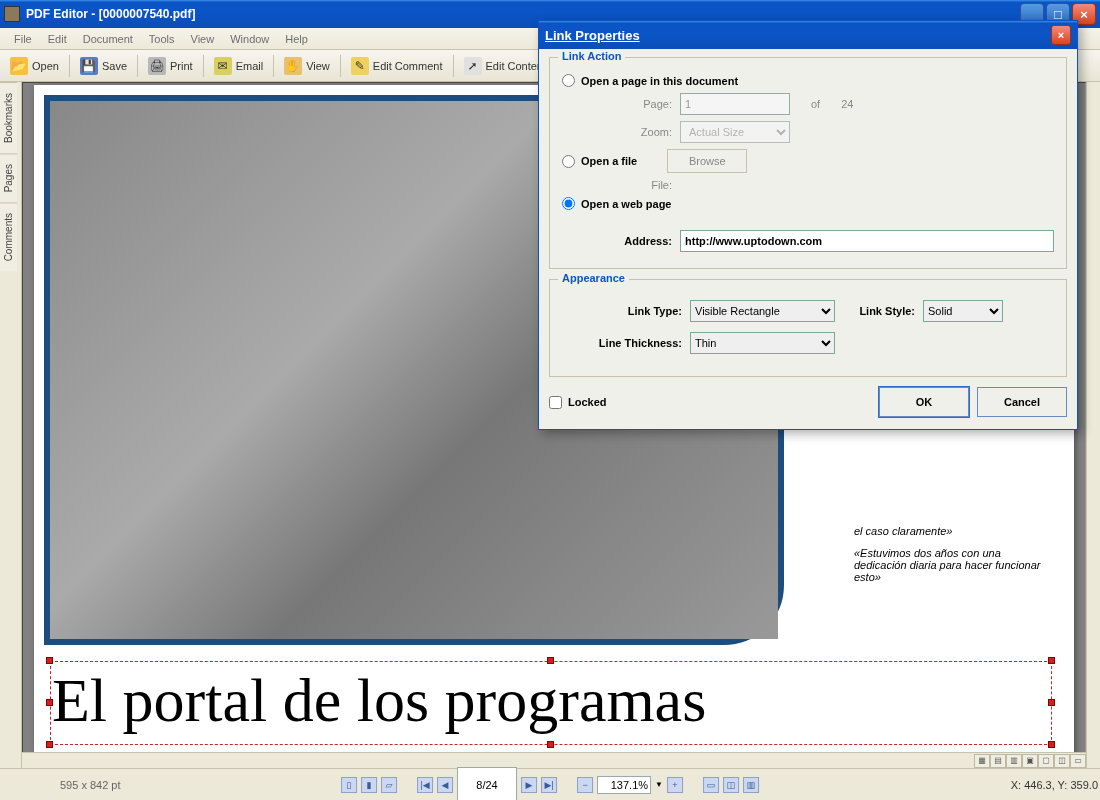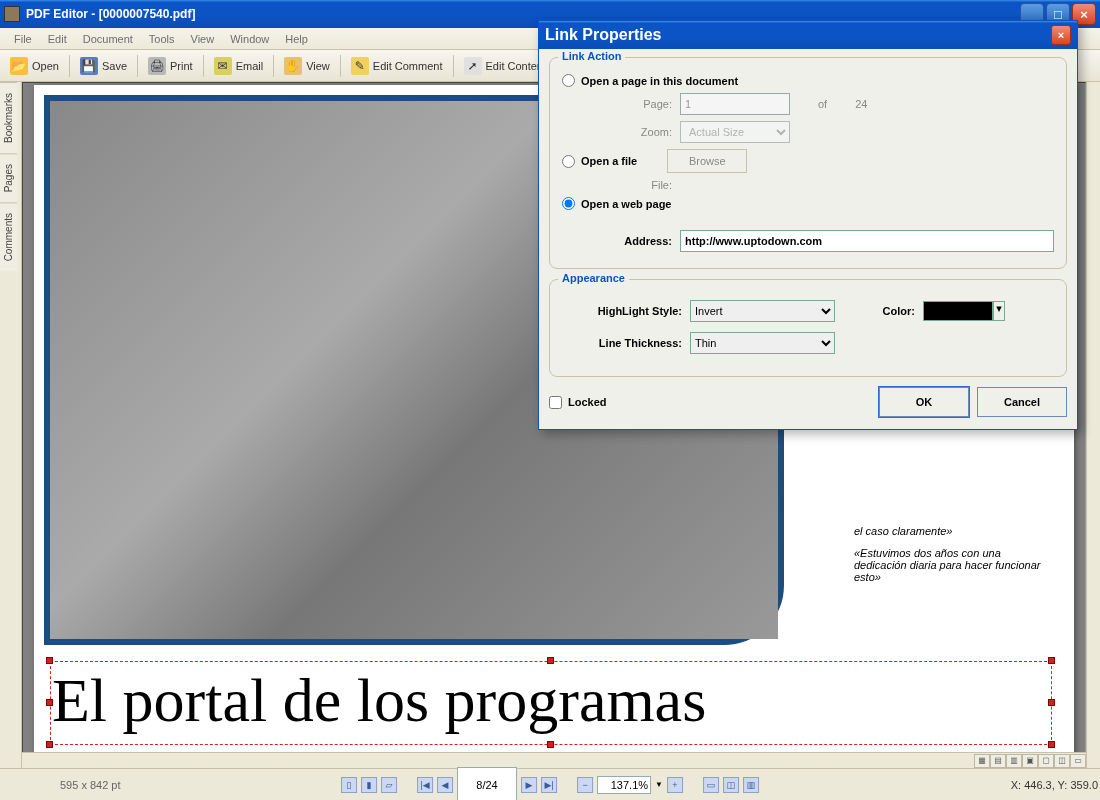--- a/index.html
+++ b/index.html
@@ -37,25 +37,25 @@
 .page .phototxt { position: absolute; right: 8px; top: 8px; color: #111; font-size: 10px; line-height: 1.1; background: rgba(255,255,255,0.6); padding: 2px; }
 .page .sidecol { position: absolute; right: 30px; top: 440px; width: 190px; font-family: Georgia,serif; font-size: 13px; font-style: italic; color: #000; }
 .page .sidecol p { margin-bottom: 10px; }
 .page .headline { position: absolute; left: 18px; top: 580px; width: 1000px; font-family: "Times New Roman", serif; font-size: 62px; color: #000; }
 .page .selbox { position: absolute; border: 1px dashed #c22; }
 .page .selhandle { position: absolute; width: 7px; height: 7px; background: #c22; border: 1px solid #800; }
 
 
 .dialog { position: absolute; left: 538px; top: 20px; width: 540px; background: #f0f0ea; border: 1px solid #0b54c5; box-shadow: 4px 4px 10px rgba(0,0,0,0.3); z-index: 50; }
 .dialog .dlgtitle { height: 28px; background: linear-gradient(to bottom,#3b8ee8 0%,#0b54c5 8%,#0b54c5 60%,#0a4db6 100%); color: #fff; display: flex; align-items: center; padding: 0 6px; }
-.dialog .dlgtitle .txt { font-weight: bold; font-size: 16px; }
+.dialog .dlgtitle .txt { font-weight: bold; font-size: 13px; text-decoration: underline; }
 .dialog .dlgtitle .spacer { flex: 1; }
 .dialog .dlgtitle .xbtn { width: 20px; height: 20px; background: linear-gradient(#f18c7a,#d84520); border: 1px solid #a02f18; border-radius: 3px; display: flex; align-items: center; justify-content: center; color: #fff; font-weight: bold; }
 .dlgbody { padding: 8px 10px 12px; }
-.group { border: 1px solid #c8c2ac; border-radius: 8px; padding: 10px 12px 12px; margin-bottom: 10px; position: relative; }
+.group { border: 1px solid #c8c2ac; border-radius: 0; padding: 10px 12px 12px; margin-bottom: 10px; position: relative; }
 .group .glabel { position: absolute; top: -8px; left: 8px; background: #f0f0ea; padding: 0 4px; color: #0b54c5; font-weight: bold; }
 .radio-row { display: flex; align-items: center; margin: 6px 0; font-weight: bold; color: #000; }
 .radio-row input { margin-right: 6px; }
 .subrow { display: flex; align-items: center; margin: 6px 0 6px 20px; }
 .subrow label { width: 90px; text-align: right; margin-right: 8px; color: #888; }
 .subrow input[type=text], .subrow select { height: 22px; border: 1px solid #9aa; font-size: 11px; padding: 0 4px; }
 .subrow .disabled { background: #f5f5f5; color: #999; }
 .browse { height: 24px; width: 80px; border: 1px solid #c8c2ac; background: #f0f0ea; color: #888; }
 .addrrow { display: flex; align-items: center; margin: 20px 0 4px 20px; }
 .addrrow label { width: 90px; text-align: right; margin-right: 8px; font-weight: bold; }
@@ -203,21 +203,21 @@
     <div class="group">
       <div class="glabel">Link Action</div>
 
       <div class="radio-row">
         <input type="radio" name="la" style="">
         <span>Open a page in this document</span>
       </div>
       <div class="subrow">
         <label>Page:</label>
         <input type="text" class="disabled" style="width: 110px;" disabled="" value="1">
-        <span style="margin:0 28px;color:#888">of</span>
+        <span style="margin:0 21px;color:#888">of</span>
         <span style="color:#888">24</span>
       </div>
       <div class="subrow">
         <label>Zoom:</label>
         <select class="disabled" style="width:110px" disabled=""><option>Actual Size</option></select>
       </div>
 
       <div class="radio-row">
         <input type="radio" name="la" style="">
         <span>Open a file</span>
@@ -235,27 +235,26 @@
       <div class="addrrow">
         <label>Address:</label>
         <input type="text" value="http://www.uptodown.com" style="">
       </div>
     </div>
 
     <div class="group">
       <div class="glabel">Appearance</div>
       <div class="approw">
         <div class="half left">
-            <label>HighLight Style:</label>
-          <select><option>Invert</option></select>
+            <label>Link Type:</label>
+          <select><option>Visible Rectangle</option></select>
           </div>
         <div class="half right">
-            <label>Color:</label>
-          <div class="colorbox"></div>
-            <span style="border:1px solid #7a9;width:12px;height:20px;display:inline-block;text-align:center">▾</span>
+            <label>Link Style:</label>
+          <select style="width:80px"><option>Solid</option></select>
           </div>
       </div>
       <div class="approw">
         <div class="half left">
             <label>Line Thickness:</label>
           <select><option>Thin</option></select>
           </div>
         <div class="half right"></div>
       </div>
     </div>

